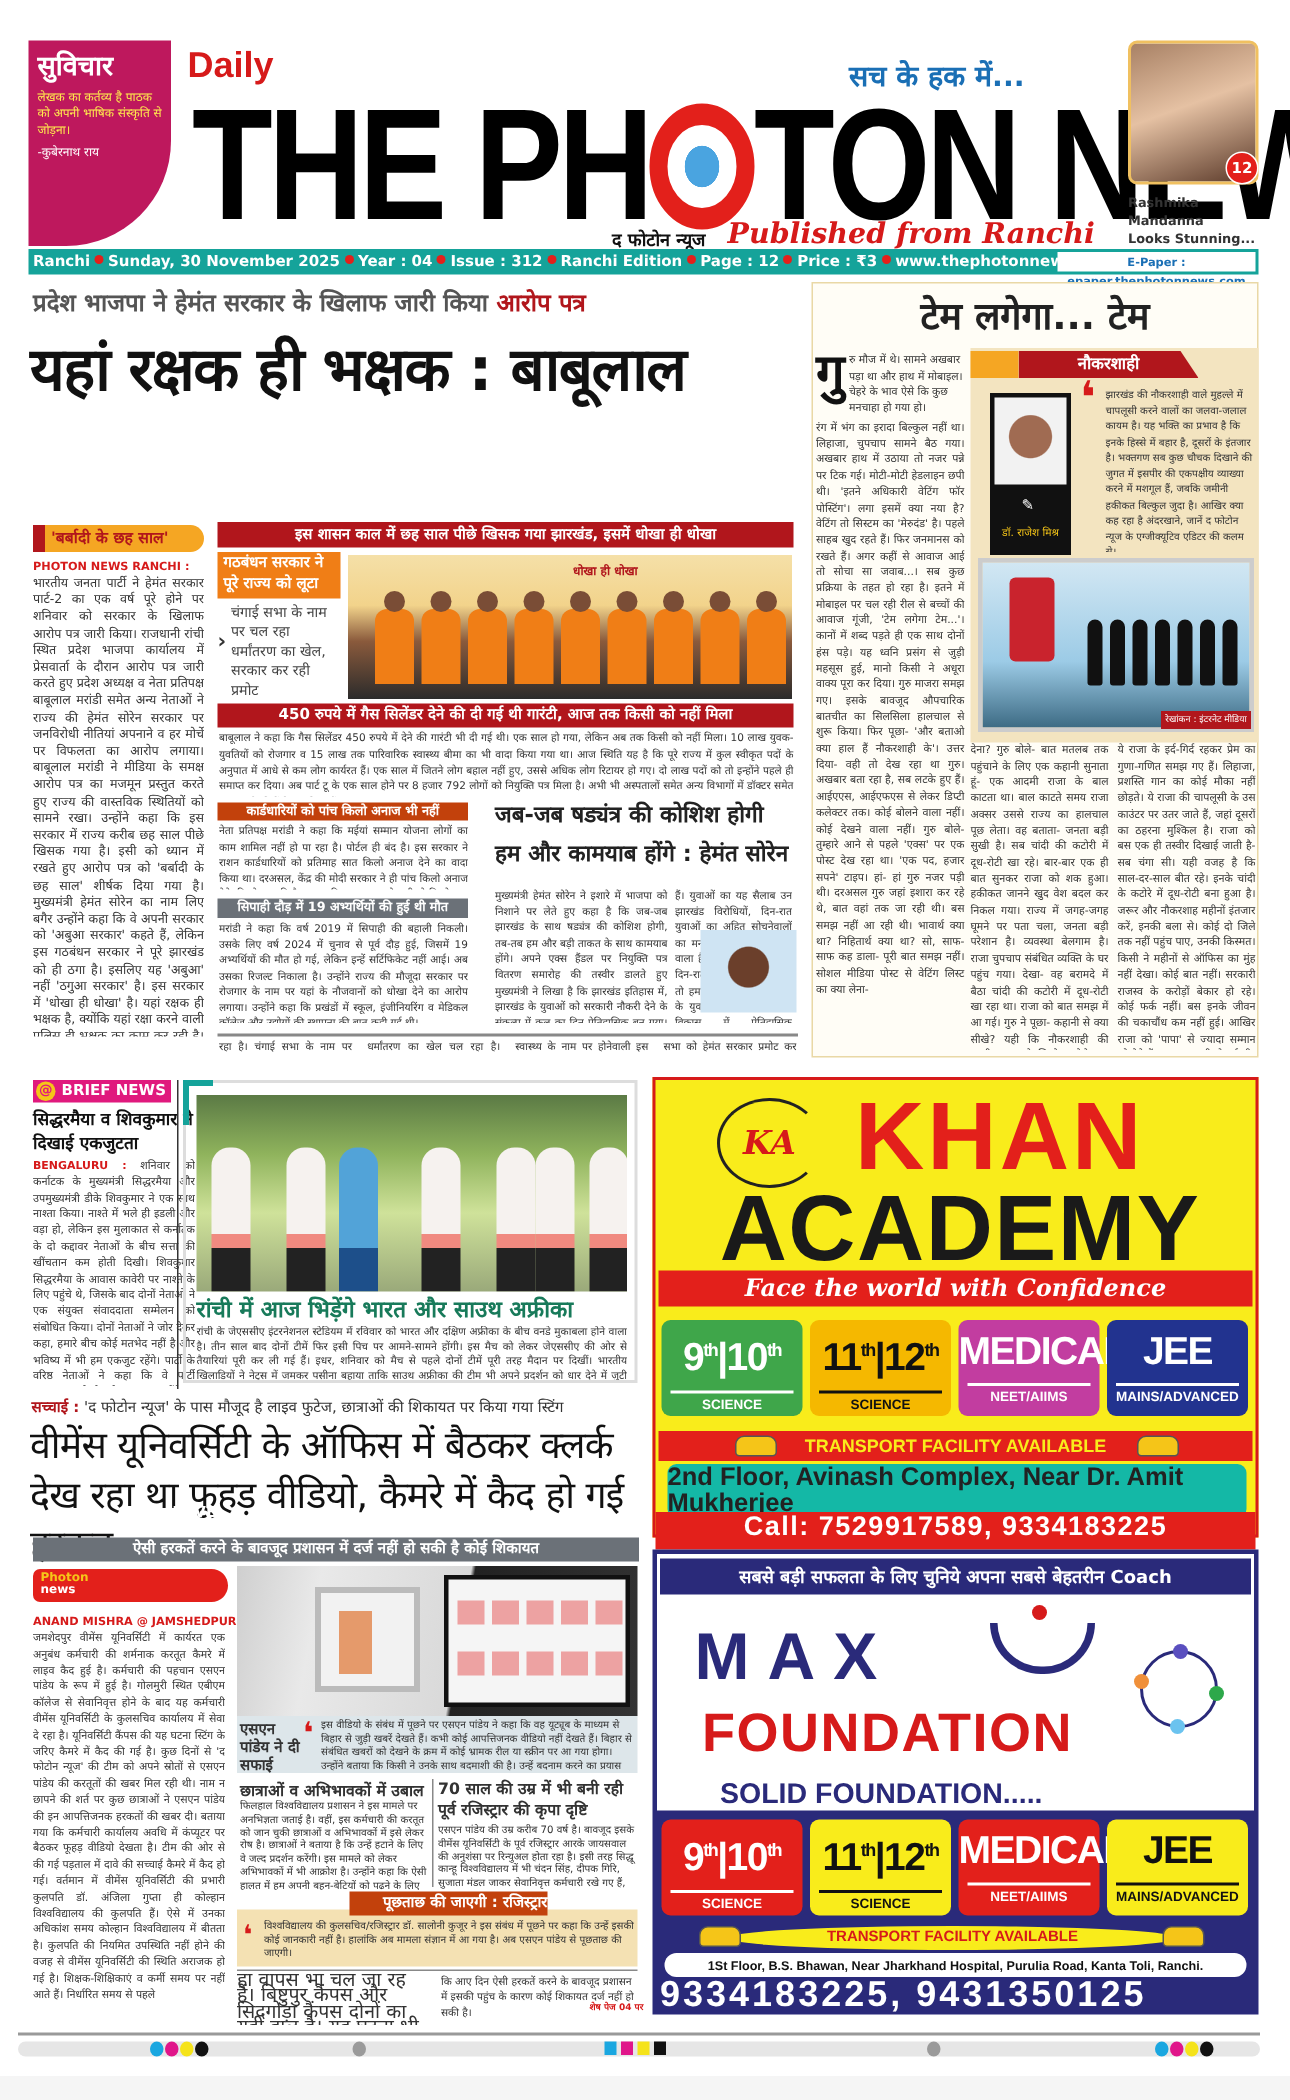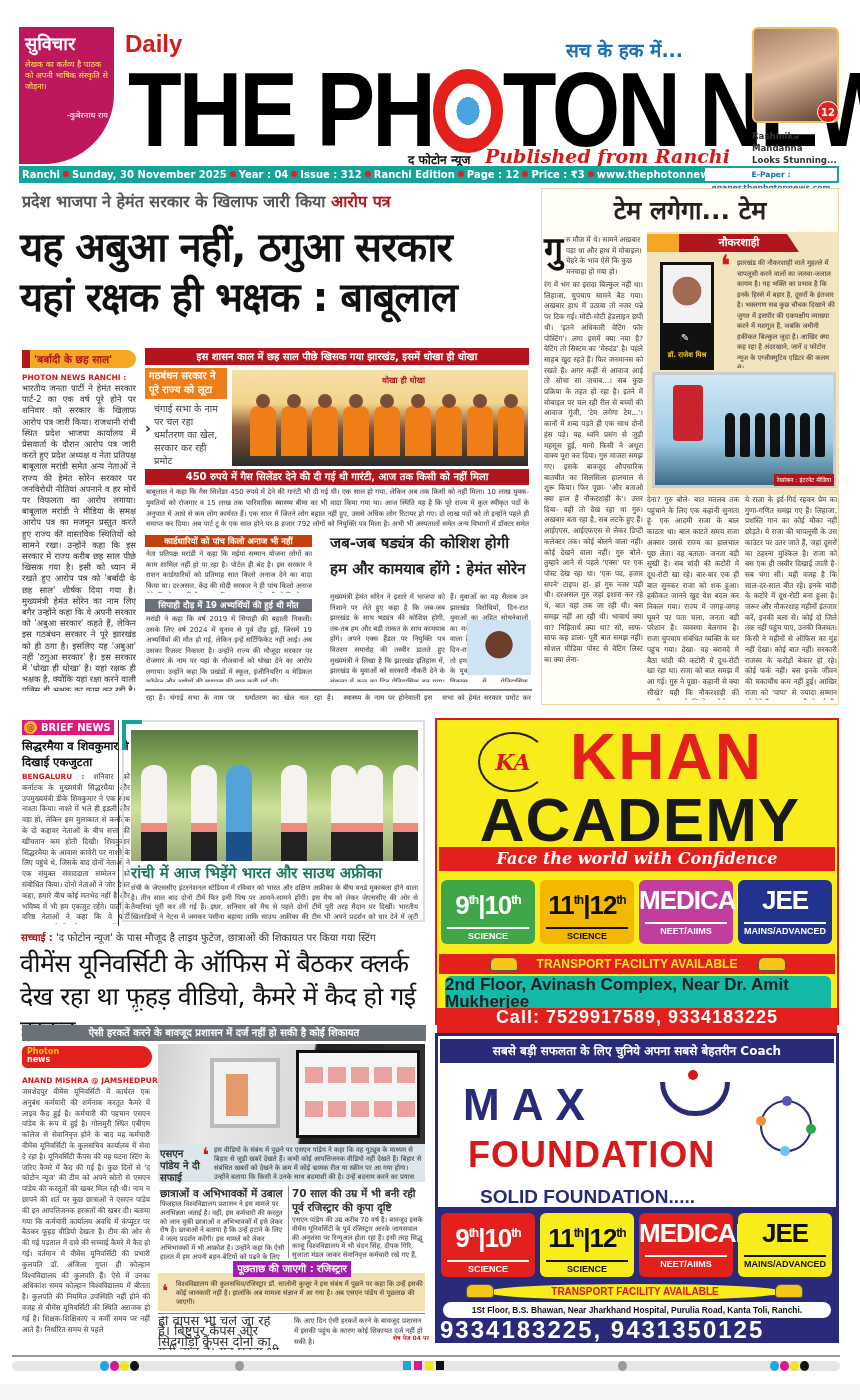--- a/index.html
+++ b/index.html
@@ -3,21 +3,21 @@
 <meta charset="utf-8">
 <style>
 *{box-sizing:border-box;margin:0;padding:0}
 body{width:860px;height:1400px;background:#fff;font-family:"DejaVu Sans",sans-serif;color:#111;position:relative;overflow:hidden}
 .abs{position:absolute}
 .body-text{font-size:8.4px;line-height:11.2px;color:#333;text-align:justify}
 
 #suvichar{left:19px;top:27px;width:95px;height:137px;background:#be185d;border-radius:0 0 70px 0;padding:4px 6px;color:#fff}
 #suvichar .t{font-size:18px;font-weight:bold;color:#fff}
 #suvichar .q{font-size:8px;color:#ffe94d;line-height:11px;margin-top:4px}
-#suvichar .a{font-size:8px;color:#fff;text-align:right;margin-top:17px}
+#suvichar .a{font-size:8px;color:#fff;text-align:left;margin-top:3px}
 #daily{left:125px;top:30px;font-family:"Liberation Sans",sans-serif;font-weight:bold;font-size:24px;color:#d61a1a}
 #logo{left:128px;top:57px;font-family:"Liberation Sans",sans-serif;font-weight:bold;font-size:88px;letter-spacing:-3px;color:#000;transform:scaleY(1.2);transform-origin:top left;line-height:88px;white-space:nowrap}
 #logo .o{display:inline-block;width:70px;height:70px;border:12px solid #e3201b;border-radius:50%;position:relative;top:6px;background:radial-gradient(circle,#4aa4e0 0 35%,#fff 36%)}
 #tagline{left:566px;top:37px;font-size:19px;font-weight:bold;color:#1a6fb5}
 #hindi-name{left:408px;top:151px;font-size:12px;font-weight:bold;color:#111}
 #published{left:485px;top:145px;font-family:"DejaVu Serif",serif;font-style:italic;font-weight:bold;font-size:19px;color:#d61a1a}
 #celeb{left:752px;top:27px;width:87px;height:96px;border-radius:6px;background:linear-gradient(160deg,#a88165,#e5c1a3 45%,#5b3a2a);border:2px solid #f0c060}
 #celeb-badge{left:817px;top:101px;width:22px;height:22px;border-radius:50%;background:#e3201b;color:#fff;font-size:10px;font-weight:bold;text-align:center;line-height:22px;border:1px solid #fff}
 #celeb-cap{left:752px;top:130px;font-size:8.6px;font-weight:bold;color:#333;line-height:12px;width:100px}
 #infobar{left:19px;top:166px;width:820px;height:17px;background:#15a39a;color:#fff;font-size:10px;font-weight:bold;line-height:17px;padding-left:3px;white-space:nowrap}
@@ -54,21 +54,21 @@
 #rtop{left:541px;top:188px;width:298px;height:517px;border:1px solid #e9d8a6;background:#fffdf6}
 #tem-hl{left:541px;top:192px;width:298px;text-align:center;font-size:25px;font-weight:bold;color:#222}
 #dropcap{left:544px;top:232px;font-size:34px;font-weight:bold;line-height:34px}
 #tem-c1{left:566px;top:235px;width:76px;height:45px;overflow:hidden;font-size:7.2px;line-height:10.7px;color:#333}
 #tem-c1b{left:544px;top:280px;width:99px;height:420px;overflow:hidden;font-size:7.2px;line-height:10.7px;color:#333}
 #naukar{left:647px;top:232px;width:192px;height:263px;background:#f3e4c0}
 #naukar-tag{left:679px;top:234px;width:120px;height:18px;background:#b1161c;color:#fff;font-size:11px;font-weight:bold;text-align:center;line-height:18px;clip-path:polygon(0 0,90% 0,100% 100%,0 100%)}
 #naukar-yel{left:647px;top:234px;width:32px;height:18px;background:#f5a623}
 #author-box{left:660px;top:262px;width:54px;height:108px;background:#111}
 #author-photo{left:663px;top:265px;width:48px;height:58px;background:radial-gradient(circle at 50% 45%,#a06b52 0 35%,#f2f2f2 37%)}
-#author-name{left:660px;top:350px;width:54px;text-align:center;font-size:7px;color:#f5c518;font-weight:bold}
+#author-name{left:660px;top:350px;width:54px;text-align:center;font-size:7px;color:#f5c518;font-weight:normal}
 #quote-mark{left:720px;top:248px;font-size:30px;color:#d61a1a;font-weight:bold}
 #naukar-text{left:737px;top:258px;width:99px;height:110px;overflow:hidden;font-size:6.8px;line-height:10.5px;color:#333}
 #illus{left:652px;top:372px;width:184px;height:116px;background:linear-gradient(180deg,#d2e7f3,#9ccbe6 60%,#3d6b84);border:3px solid #ccc}
 #illus .man{position:absolute;bottom:28px;width:10px;height:44px;background:#111;border-radius:5px 5px 2px 2px}
 #illus .chair{position:absolute;left:18px;top:10px;width:30px;height:56px;background:#c9232d;border-radius:4px}
 #illus-cap{left:774px;top:474px;width:60px;height:12px;background:#b1161c;color:#fff;font-size:6px;text-align:center;line-height:12px}
 #tem-c2{left:647px;top:495px;width:92px;height:205px;overflow:hidden;font-size:7.2px;line-height:10.7px;color:#333}
 #tem-c3{left:745px;top:495px;width:92px;height:205px;overflow:hidden;font-size:7.2px;line-height:10.7px;color:#333}
 
 #brief-tag{left:22px;top:720px;width:92px;height:15px;background:#e0197d;color:#fff;font-weight:bold;font-size:10px;line-height:15px;padding-left:19px}
@@ -103,21 +103,21 @@
 #clar-label{left:160px;top:1148px;font-size:10px;font-weight:bold;line-height:12px;color:#333}
 #clar-bg{left:158px;top:1144px;width:267px;height:38px;background:#dde6ea}
 #clar-q{left:202px;top:1143px;font-size:20px;color:#d61a1a;font-weight:bold}
 #clar-text{left:214px;top:1146px;width:210px;height:36px;overflow:hidden;font-size:6.8px;line-height:9px;color:#333}
 #sub1-hl{left:160px;top:1186px;width:125px;font-size:10.5px;font-weight:bold;color:#333}
 #sub1-text{left:160px;top:1200px;width:125px;height:60px;overflow:hidden;font-size:6.8px;line-height:8.8px;color:#333}
 #sub2-hl{left:292px;top:1186px;width:132px;font-size:10.5px;font-weight:bold;line-height:14px;color:#333}
 #sub2-text{left:292px;top:1216px;width:132px;height:44px;overflow:hidden;font-size:6.8px;line-height:8.8px;color:#333}
 #vline2{left:288px;top:1186px;width:1px;height:72px;background:#888}
 #reg-bg{left:158px;top:1273px;width:267px;height:38px;background:#f4e1b3}
-#reg-tag{left:233px;top:1261px;width:118px;height:16px;background:#a21caf;color:#fff;font-size:10px;font-weight:bold;text-align:center;line-height:16px}
+#reg-tag{left:233px;top:1261px;width:132px;height:16px;background:#c2410c;color:#fff;font-size:10px;font-weight:bold;text-align:right;line-height:16px}
 #reg-q{left:162px;top:1280px;font-size:18px;color:#d61a1a;font-weight:bold}
 #reg-text{left:176px;top:1280px;width:248px;height:28px;overflow:hidden;font-size:6.8px;line-height:9.2px;color:#333}
 #rule2{left:158px;top:1313px;width:267px;height:1px;background:#888}
 #bot-c1{left:158px;top:1316px;width:128px;height:34px;overflow:hidden;font-size:13px;line-height:10.4px;color:#333}
 #bot-c2{left:294px;top:1316px;width:130px;height:34px;overflow:hidden;font-size:7px;line-height:10.4px;color:#333}
 #cont-note{left:393px;top:1334px;font-size:6px;color:#d61a1a;font-weight:bold}
 
 #khan{left:435px;top:718px;width:404px;height:307px;background:#f9ec1b;border:2px solid #d61a1a;overflow:hidden}
 #khan-logo{left:478px;top:732px;width:70px;height:60px;border-radius:50%;border:2px solid #222;border-right-color:transparent;color:#d61a1a;font-family:"DejaVu Serif",serif;font-style:italic;font-weight:bold;font-size:22px;text-align:center;line-height:56px}
 #khan-title{left:570px;top:722px;font-family:"Liberation Sans",sans-serif;font-weight:bold;font-size:64px;color:#e3201b;letter-spacing:2px;line-height:70px}
@@ -167,21 +167,20 @@
 <div id="celeb-badge" class="abs">12</div>
 <div id="celeb-cap" class="abs">
   <div>Rashmika Mandanna</div>
   <div>Looks Stunning...</div>
 </div>
 <div id="infobar" class="abs"><span id="infobar-items"><span>Ranchi</span><span class="dot"></span><span>Sunday, 30 November 2025</span><span class="dot"></span><span>Year : 04</span><span class="dot"></span><span>Issue : 312</span><span class="dot"></span><span>Ranchi Edition</span><span class="dot"></span><span>Page : 12</span><span class="dot"></span><span>Price : ₹3</span><span class="dot"></span><span>www.thephotonnews.com</span></span></div>
 <div id="epaper" class="abs">E-Paper : epaper.thephotonnews.com</div>
 
 <div id="kicker" class="abs"><span style="color:#555">प्रदेश भाजपा ने हेमंत सरकार के खिलाफ जारी किया</span> <span>आरोप पत्र</span></div>
 <div id="headline" class="abs">
-  <div>यह अबुआ नहीं, ठगुआ सरकार</div>
   <div>यहां रक्षक ही भक्षक : बाबूलाल</div>
 </div>
 <div class="abs side-label">'बर्बादी के छह साल'</div>
 <div id="dateline" class="abs">PHOTON NEWS RANCHI :</div>
 <div id="lcol" class="abs body-text">भारतीय जनता पार्टी ने हेमंत सरकार पार्ट-2 का एक वर्ष पूरे होने पर शनिवार को सरकार के खिलाफ आरोप पत्र जारी किया। राजधानी रांची स्थित प्रदेश भाजपा कार्यालय में प्रेसवार्ता के दौरान आरोप पत्र जारी करते हुए प्रदेश अध्यक्ष व नेता प्रतिपक्ष बाबूलाल मरांडी समेत अन्य नेताओं ने राज्य की हेमंत सोरेन सरकार पर जनविरोधी नीतियां अपनाने व हर मोर्चे पर विफलता का आरोप लगाया। बाबूलाल मरांडी ने मीडिया के समक्ष आरोप पत्र का मजमून प्रस्तुत करते हुए राज्य की वास्तविक स्थितियों को सामने रखा। उन्होंने कहा कि इस सरकार में राज्य करीब छह साल पीछे खिसक गया है। इसी को ध्यान में रखते हुए आरोप पत्र को 'बर्बादी के छह साल' शीर्षक दिया गया है। मुख्यमंत्री हेमंत सोरेन का नाम लिए बगैर उन्होंने कहा कि वे अपनी सरकार को 'अबुआ सरकार' कहते हैं, लेकिन इस गठबंधन सरकार ने पूरे झारखंड को ही ठगा है। इसलिए यह 'अबुआ' नहीं 'ठगुआ सरकार' है। इस सरकार में 'धोखा ही धोखा' है। यहां रक्षक ही भक्षक है, क्योंकि यहां रक्षा करने वाली पुलिस ही भक्षक का काम कर रही है। मिलीभगत कर सब कुछ लुटवा रही है। मरांडी ने कहा कि इस गठबंधन ने चुनाव के दौरान 'एक वोट, सात गारंटी' की बात कही थी। राज्य में हेमंत सरकार पार्ट-2 का एक साल हो गया, लेकिन कुछ हुआ नहीं। आज जनजातीय समाज को लूटा जा</div>
 <div id="redbanner" class="abs banner-red">इस शासन काल में छह साल पीछे खिसक गया झारखंड, इसमें धोखा ही धोखा</div>
 <div id="orange-q" class="abs">गठबंधन सरकार ने पूरे राज्य को लूटा</div>
 <div id="chev" class="abs">›</div>
 <div id="quote-side" class="abs">चंगाई सभा के नाम पर चल रहा धर्मांतरण का खेल, सरकार कर रही प्रमोट</div>
 <div id="photo1" class="abs">

